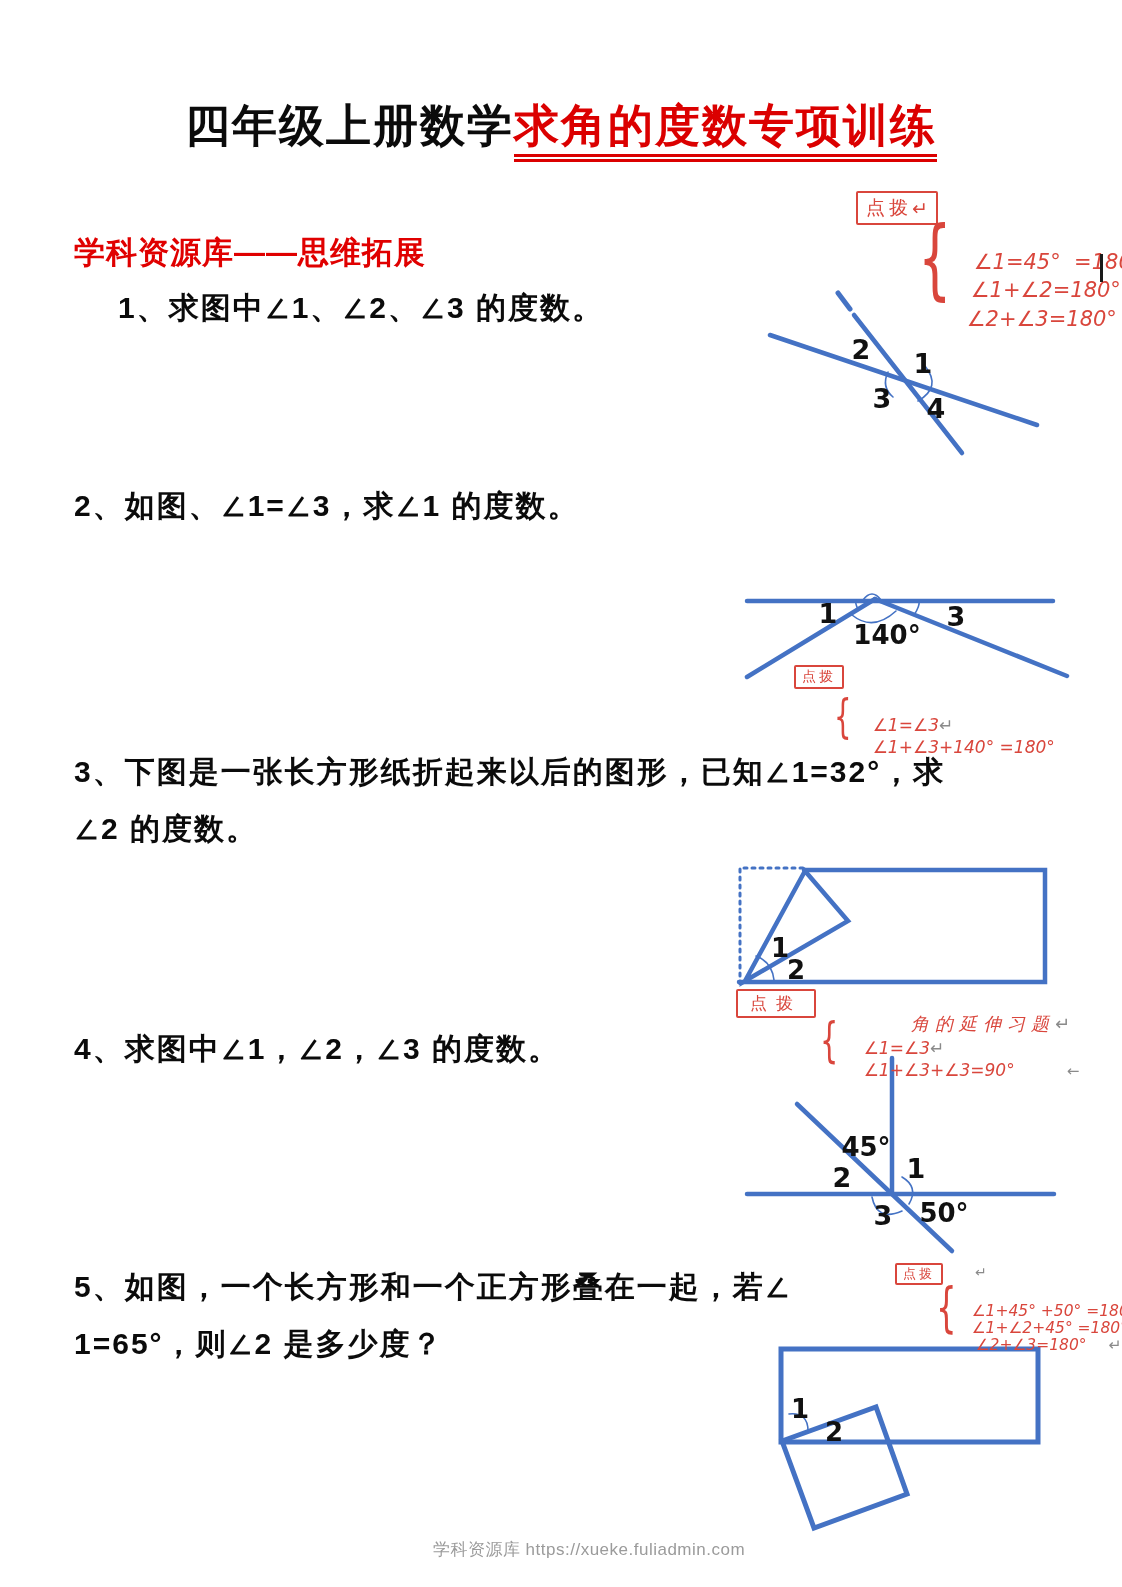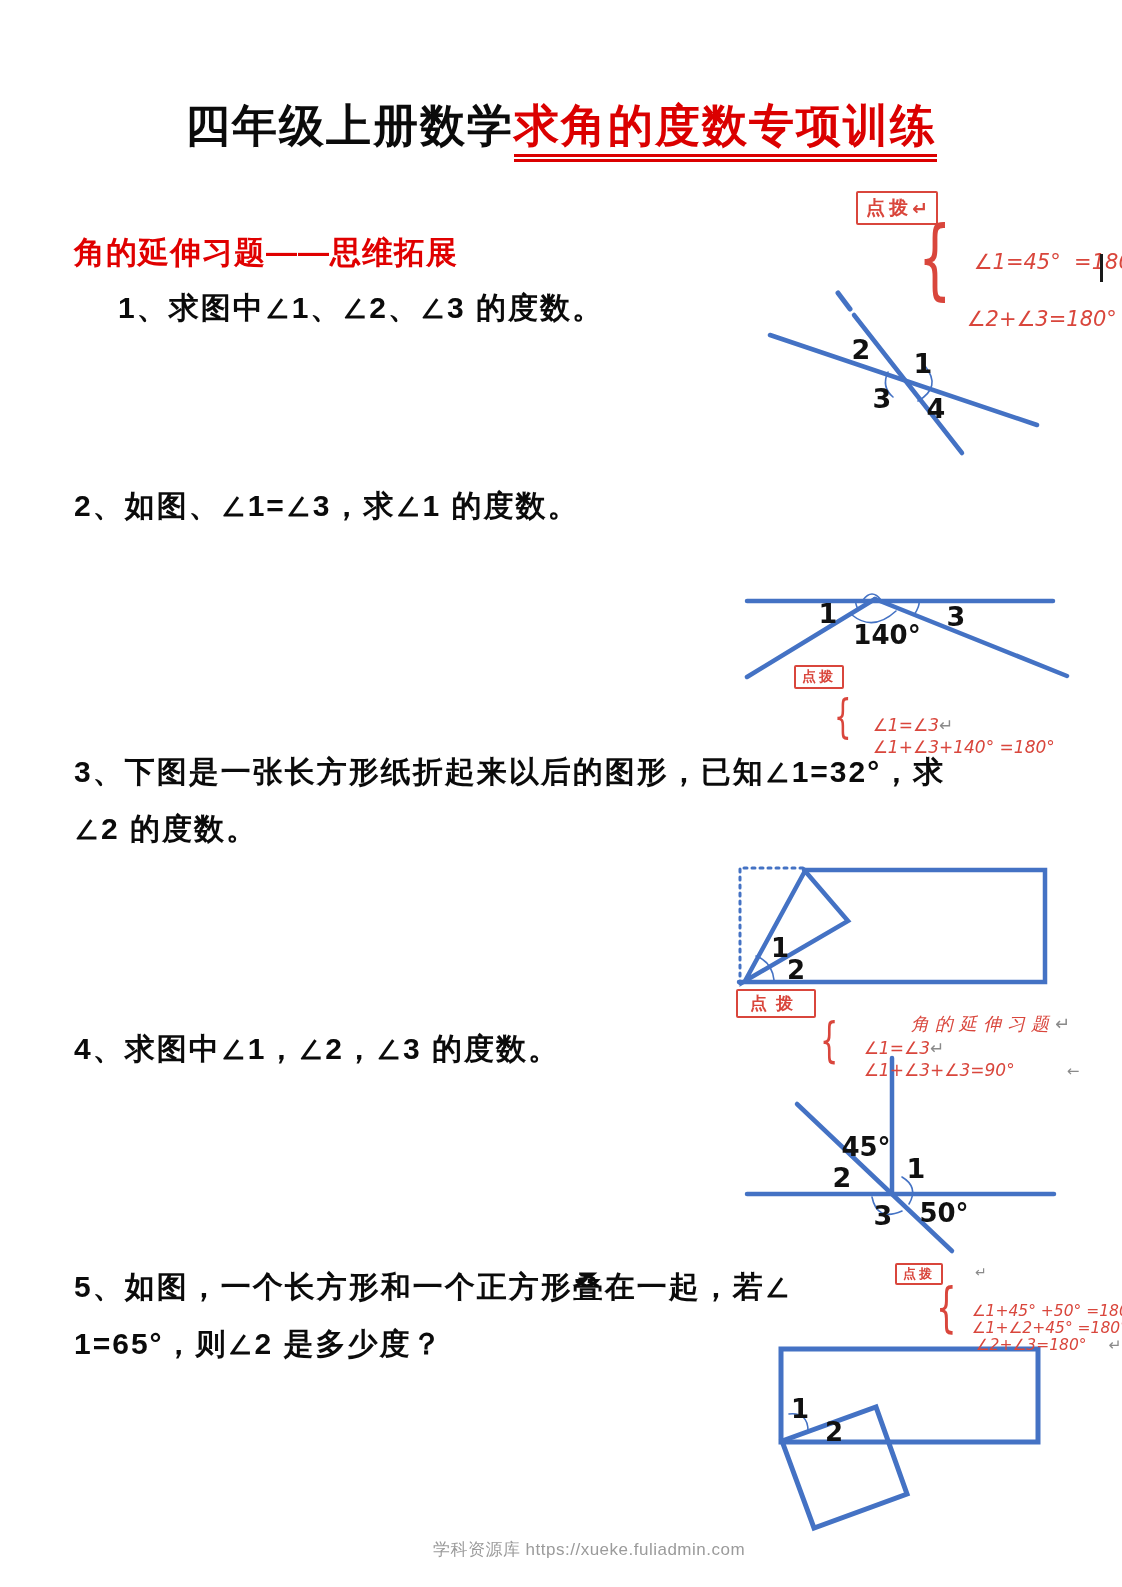--- a/index.html
+++ b/index.html
@@ -10,21 +10,21 @@
   .qtext{font-family:"Liberation Sans",sans-serif;font-weight:900;font-size:30px;
          color:#0b0b0b;letter-spacing:2px;white-space:nowrap;}
   .title{font-size:45px;font-weight:900;letter-spacing:2px;color:#0b0b0b;white-space:nowrap;}
   .title .red{color:#db0000;border-bottom:8px double #db0000;padding-bottom:3px;}
   .section{font-size:31px;font-weight:900;letter-spacing:1px;color:#e00000;white-space:nowrap;}
   
   .hw{font-family:"DejaVu Sans",sans-serif;font-style:italic;font-weight:500;
       color:#d9463c;white-space:pre;}
   .hint-box{border:2px solid #d9463c;color:#d9463c;border-radius:2px;
             display:flex;align-items:center;justify-content:center;
-            font-family:"DejaVu Sans",sans-serif;font-weight:700;background:#fff0;}
+            font-family:"DejaVu Sans",sans-serif;font-weight:400;background:#fff0;}
   .brace{color:#d9463c;font-family:"DejaVu Sans",sans-serif;line-height:1;
          transform:scaleX(.6);transform-origin:left top;font-weight:400;}
   .gray{color:#8a8a8a;font-style:normal;}
   
   .dlabel{position:absolute;transform:translate(-50%,-50%);
           font-family:"DejaVu Sans",sans-serif;font-weight:800;font-size:27px;color:#111;
           white-space:nowrap;}
   .ddeg{font-size:26px;}
   .footer{width:100%;text-align:center;font-size:17px;color:#9b9b9b;letter-spacing:.5px;
           font-family:"Liberation Sans",sans-serif;}
@@ -83,26 +83,29 @@
   </div>
 
   <div class="abs hint-box" style="left:856px;top:191px;padding:2px 8px;font-size:19px;letter-spacing:4px;">
     <span>点拨</span>
       <span style="letter-spacing:0;">↵</span>
   </div>
   <div class="abs brace" style="left:918px;top:214px;font-size:88px;">{</div>
   <div class="abs hw" style="left:947px;top:226px;font-size:21px;">
     <span>∠1=45°  =180°</span>
   </div>
+  <div class="abs hw" style="left:944px;top:254px;font-size:21px;">
+    <span>∠1+∠2=180°</span>
+  </div>
   <div class="abs hw" style="left:940px;top:283px;font-size:21px;">
     <span>∠2+∠3=180°</span>
   </div>
   <div class="abs cursor" style="left:1100px;top:254px;height:28px;"></div>
 
-  <div class="abs section" style="left:74px;top:232px;">角的延伸习题——思维拓展</div>
+  <div class="abs section" style="left:74px;top:232px;">学科资源库——思维拓展</div>
 
   <div class="abs qtext" style="left:74px;top:288px;margin-left:44px;">1、求图中∠1、∠2、∠3 的度数。</div>
 
   <div class="abs qtext" style="left:74px;top:486px;">2、如图、∠1=∠3，求∠1 的度数。</div>
 
   <div class="abs qtext" style="left:74px;top:752px;">3、下图是一张长方形纸折起来以后的图形，已知∠1=32°，求</div>
   <div class="abs qtext" style="left:74px;top:809px;">∠2 的度数。</div>
 
   <div class="abs qtext" style="left:74px;top:1029px;">4、求图中∠1，∠2，∠3 的度数。</div>
 

